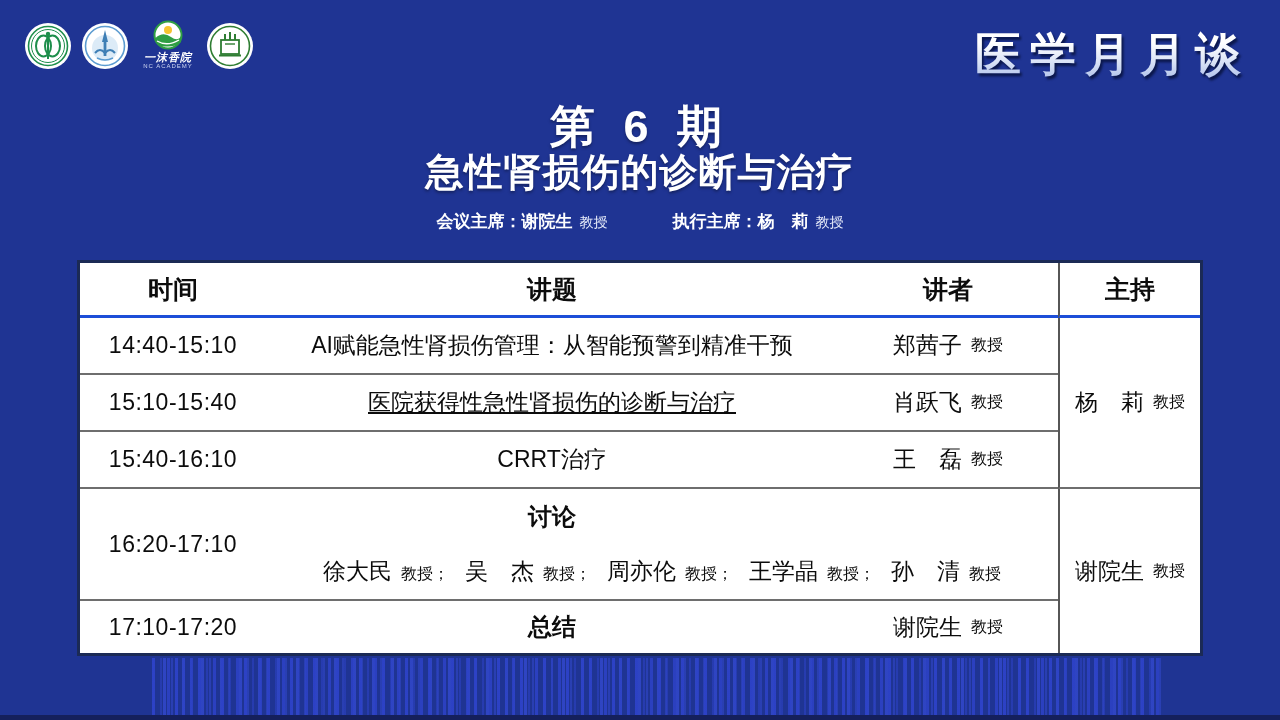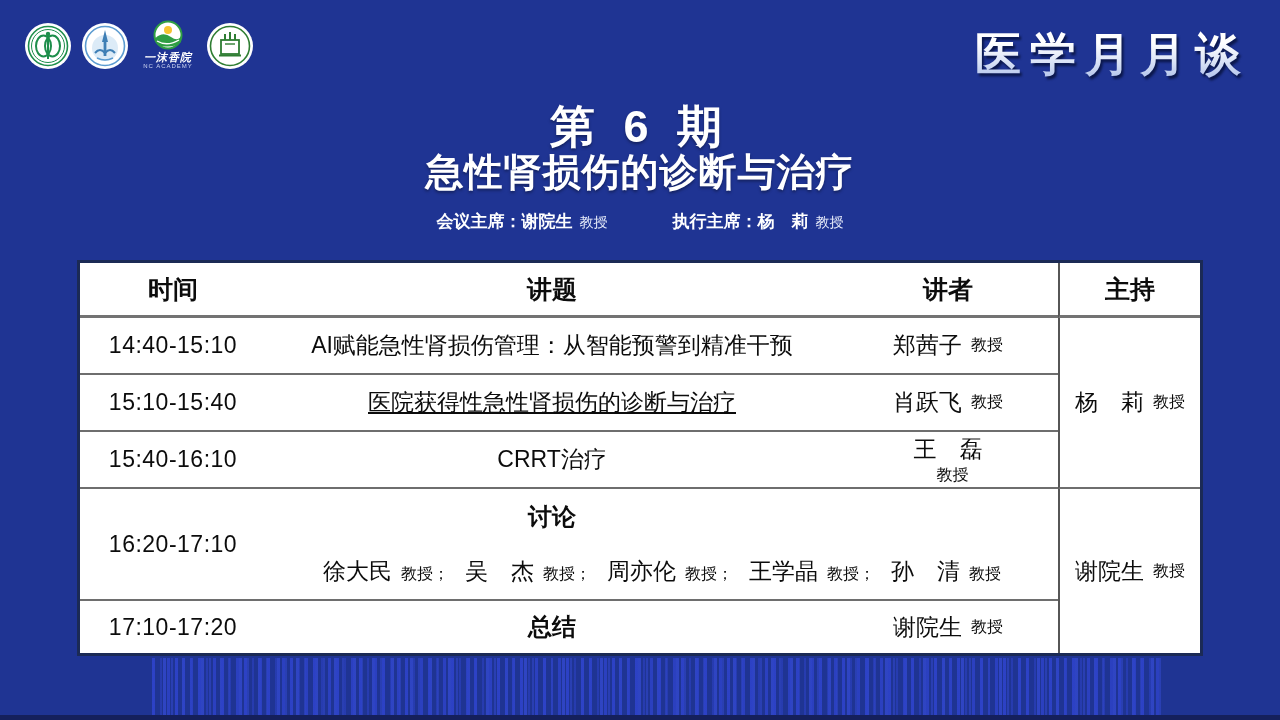--- a/index.html
+++ b/index.html
@@ -54,21 +54,21 @@
   
   .agenda{
     position:absolute;left:77px;top:260px;width:1120px;height:390px;
     background:#fff;border:3px solid #1b2a55;
     display:grid;
     grid-template-columns:186px 572px 220px 142px;
     grid-template-rows:55px 57px 57px 57px 112px 52px;
     color:#0c0c0c;
   }
   .cell{display:flex;align-items:center;justify-content:center;white-space:nowrap;}
-  .hdr{font-size:25px;font-weight:800;border-bottom:3px solid #737373;}
+  .hdr{font-size:25px;font-weight:800;border-bottom:3px solid #1d4ed8;}
   .host-col{border-left:2px solid #565656;}
   .rowline{border-bottom:2px solid #6e6e6e;}
   .time{font-size:23px;letter-spacing:.5px;}
   .topic{font-size:23px;}
   .topic-bold{font-size:24px;font-weight:800;}
   .name{font-size:23px;}
   .prof{font-size:16px;margin-left:9px;}
   .host1{grid-column:4;grid-row:2/5;}
   .host2{grid-column:4;grid-row:5/7;}
   .disc{
@@ -180,21 +180,21 @@
 
     <div class="cell time rowline" style="grid-column:1;grid-row:3;">15:10-15:40</div>
     <div class="cell topic rowline" style="grid-column:2;grid-row:3;text-decoration:underline;">医院获得性急性肾损伤的诊断与治疗</div>
     <div class="cell rowline" style="grid-column:3;grid-row:3;">
       <span class="name">肖跃飞</span>
       <span class="prof">教授</span>
     </div>
 
     <div class="cell time rowline" style="grid-column:1;grid-row:4;">15:40-16:10</div>
     <div class="cell topic rowline" style="grid-column:2;grid-row:4;">CRRT治疗</div>
-    <div class="cell rowline" style="grid-column:3;grid-row:4;flex-direction:column;">
+    <div class="cell rowline" style="grid-column:3;grid-row:4;">
       <span class="name">王　磊</span>
       <span class="prof">教授</span>
     </div>
 
     <div class="cell host-col rowline host1">
       <span class="name">杨　莉</span>
       <span class="prof">教授</span>
     </div>
 
     <div class="cell time rowline" style="grid-column:1;grid-row:5;">16:20-17:10</div>

